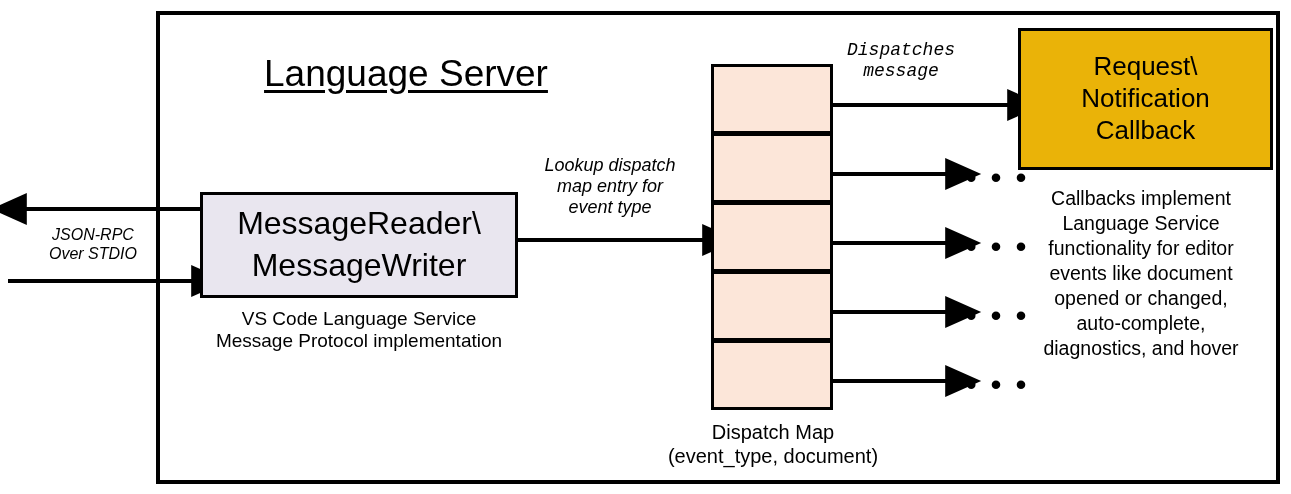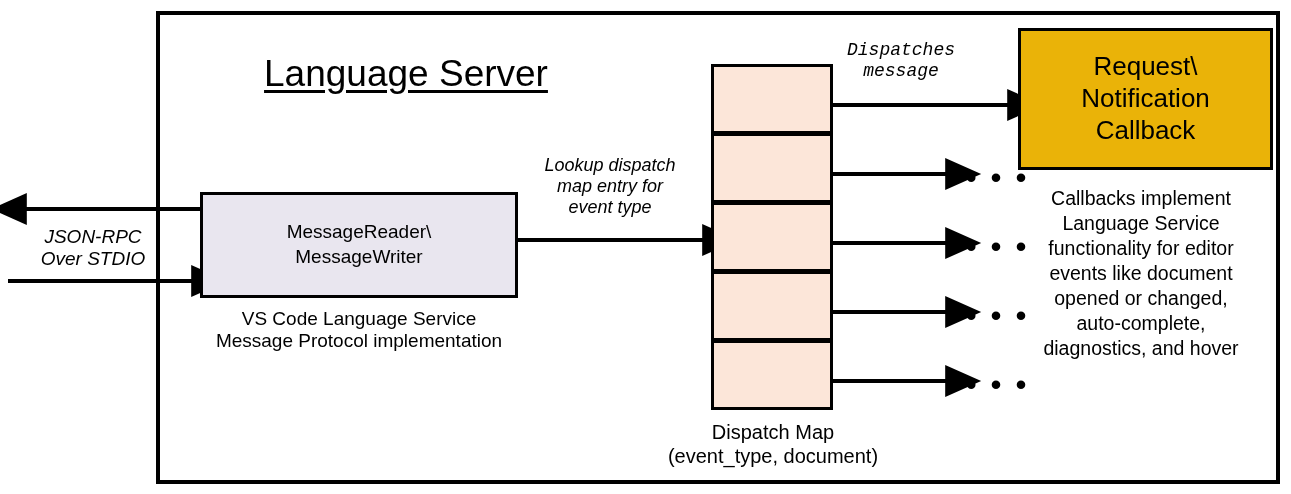--- a/index.html
+++ b/index.html
@@ -63,38 +63,38 @@
     width: 318px;
     height: 106px;
     border: 3px solid #000;
     box-sizing: border-box;
     background: #e9e6ef;
     display: flex;
     align-items: center;
     justify-content: center;
   }
   .mr-box-text {
-    font-size: 19px;
+    font-size: 32px;
     line-height: 1.3;
     text-align: center;
     white-space: pre-line;
   }
   .mr-caption {
     left: 178px;
     top: 308px;
     width: 362px;
     font-size: 19px;
   }
 
   
   .jsonrpc-lbl {
     left: 18px;
     top: 226px;
     width: 150px;
-    font-size: 19px;
+    font-size: 16px;
   }
 
   
   .lookup-lbl {
     left: 512px;
     top: 155px;
     width: 196px;
     font-size: 18px;
   }
 

